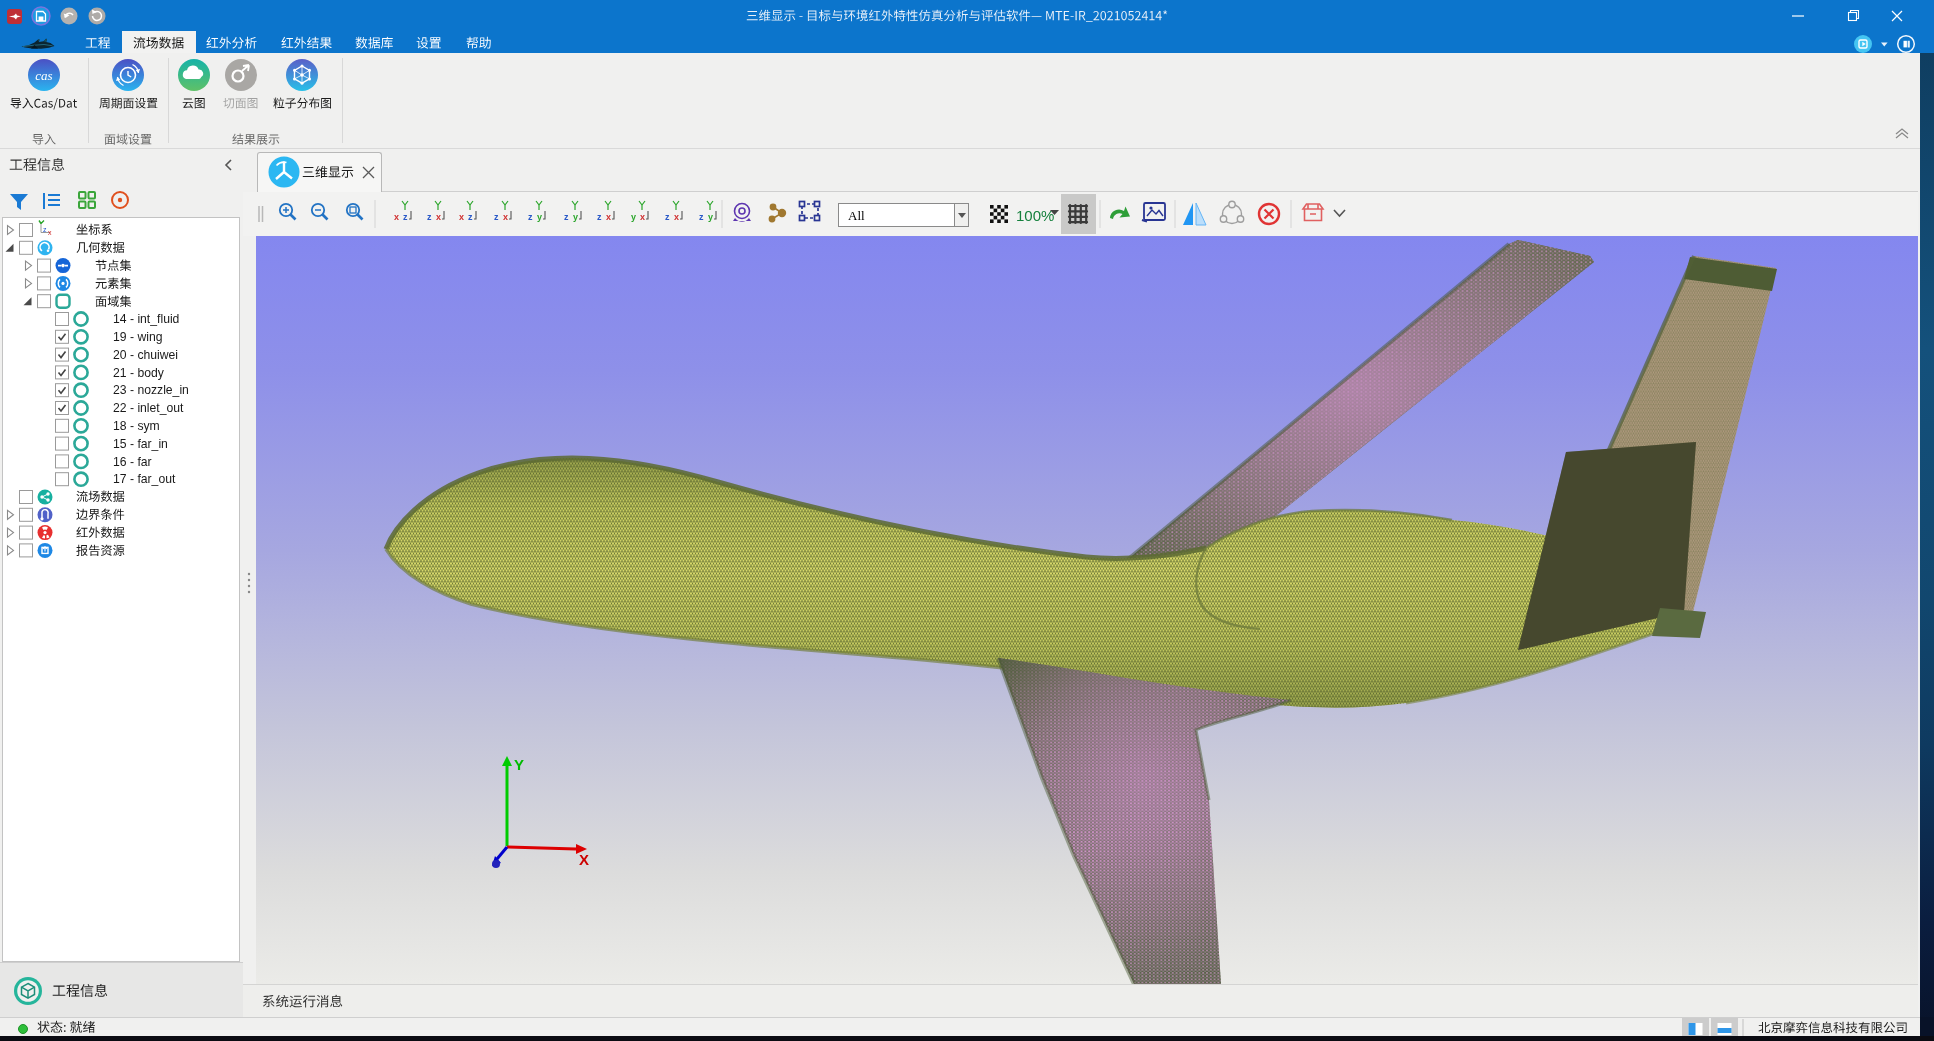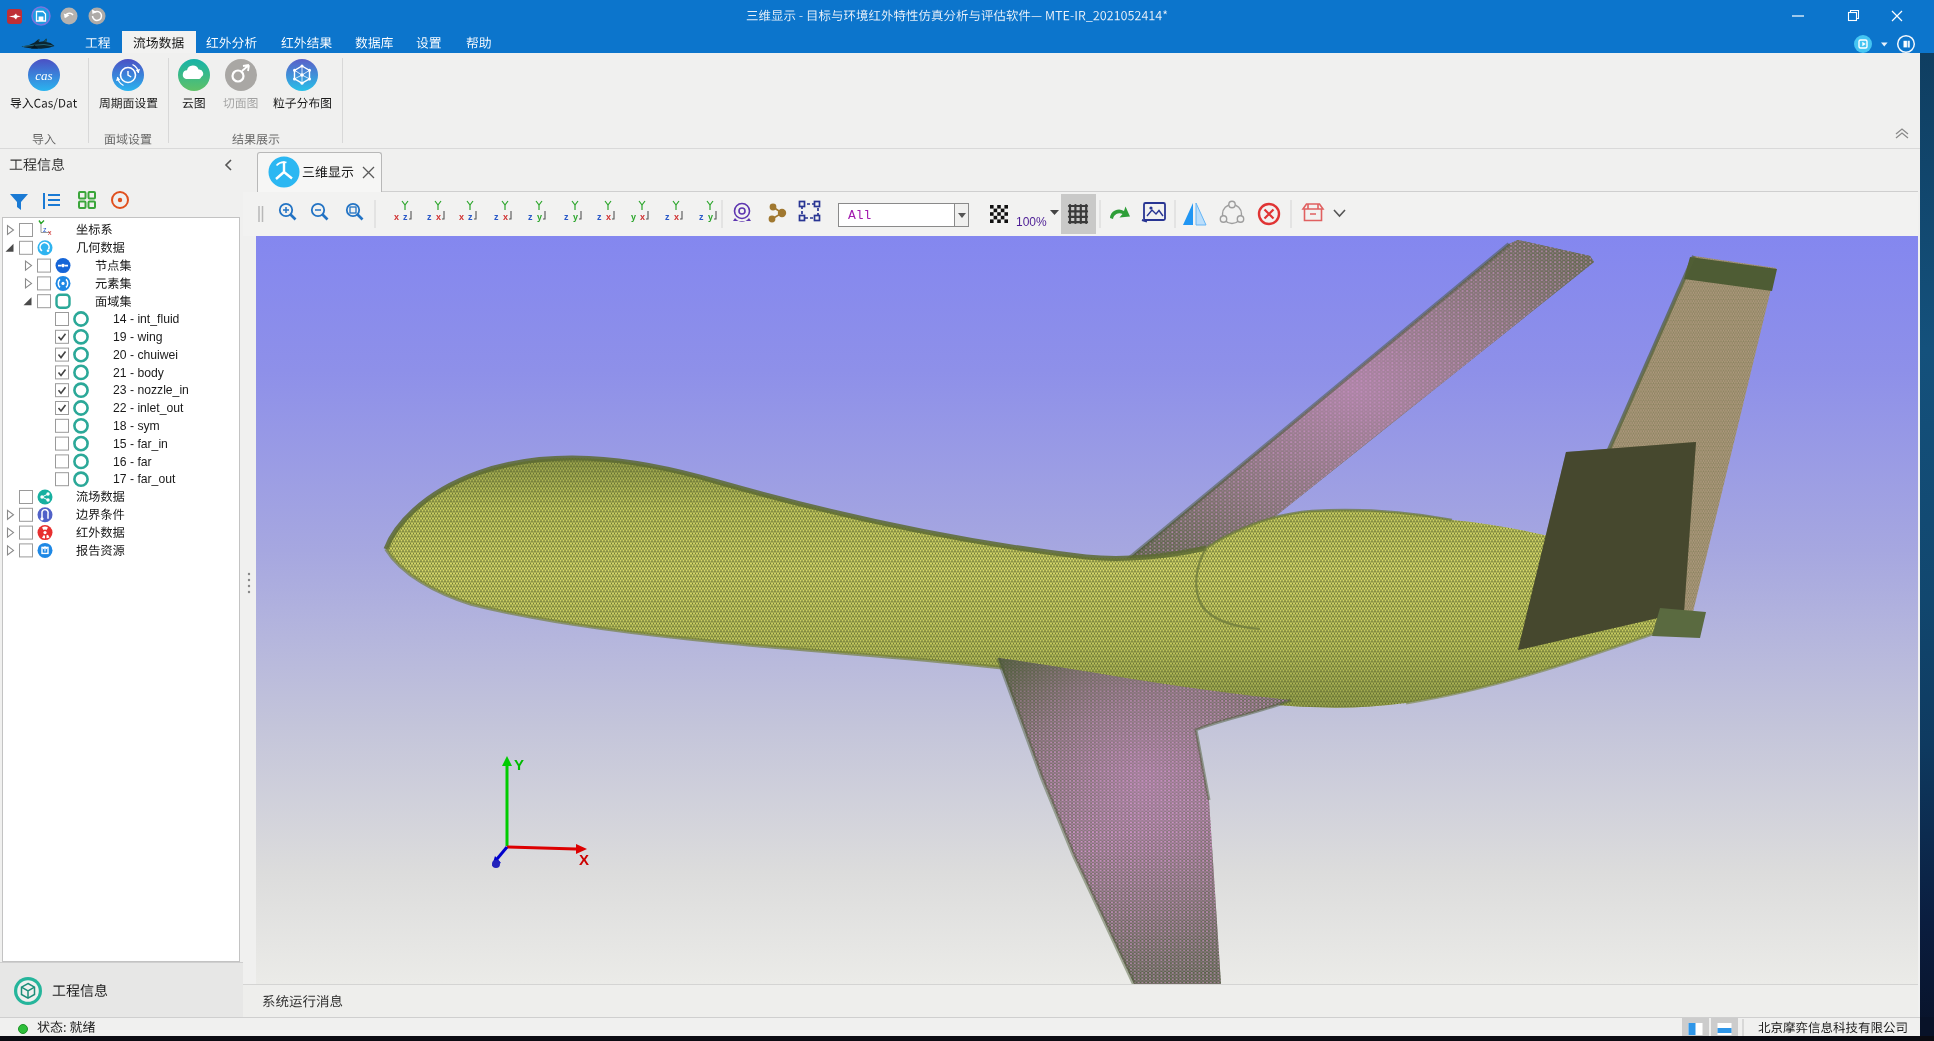--- a/index.html
+++ b/index.html
@@ -399,21 +399,21 @@
       <rect x="571.5" y="9.5" width="5" height="5"></rect>
 <rect x="556.5" y="23.5" width="5" height="5"></rect>
       <rect x="571.5" y="23.5" width="5" height="5"></rect>
     </g>
   </svg>
 <div class="abs" style="left:838px;top:203px;width:117px;height:24px;background:#fff;border:1px solid #8a8a8a"></div>
 <div class="abs" style="left:955px;top:203px;width:14px;height:24px;background:#f0f0ef;border:1px solid #8a8a8a;border-left:none"></div>
 <svg class="abs" style="left:955px;top:203px" width="14" height="24">
     <path d="M3 10 l4 5 4 -5 z" fill="#555"></path>
   </svg>
-<div class="abs" style="left:848px;top:208px;font-size:13px;color:#a21caf;font-family:Liberation Mono, monospace">All</div>
+<div class="abs" style="left:848px;top:208px;font-size:13px;color:#000000;font-family:Liberation Serif, serif">All</div>
 <svg class="abs" style="left:988px;top:192px" width="120" height="44">
     <rect x="2.0" y="13.0" width="3.6" height="3.6" fill="#111"></rect>
     <rect x="9.2" y="13.0" width="3.6" height="3.6" fill="#111"></rect>
     <rect x="16.4" y="13.0" width="3.6" height="3.6" fill="#111"></rect>
     <rect x="5.6" y="16.6" width="3.6" height="3.6" fill="#111"></rect>
     <rect x="12.8" y="16.6" width="3.6" height="3.6" fill="#111"></rect>
     <rect x="2.0" y="20.2" width="3.6" height="3.6" fill="#111"></rect>
     <rect x="9.2" y="20.2" width="3.6" height="3.6" fill="#111"></rect>
     <rect x="16.4" y="20.2" width="3.6" height="3.6" fill="#111"></rect>
     <rect x="5.6" y="23.8" width="3.6" height="3.6" fill="#111"></rect>
@@ -427,21 +427,21 @@
       <line x1="82.0" y1="13" x2="82.0" y2="31"></line>
       <line x1="81" y1="14.0" x2="99" y2="14.0"></line>
       <line x1="87.4" y1="13" x2="87.4" y2="31"></line>
       <line x1="81" y1="19.4" x2="99" y2="19.4"></line>
       <line x1="92.8" y1="13" x2="92.8" y2="31"></line>
       <line x1="81" y1="24.8" x2="99" y2="24.8"></line>
       <line x1="98.2" y1="13" x2="98.2" y2="31"></line>
       <line x1="81" y1="30.200000000000003" x2="99" y2="30.200000000000003"></line>
     </g>
   </svg>
-<div class="abs" style="left:1016px;top:215px;font-size:12px;color:#4c1d95;font-family:'Liberation Sans'">100%</div>
+<div class="abs" style="left:1016px;top:207px;font-size:15px;color:#15803d;font-family:'Liberation Sans'">100%</div>
 <svg class="abs" style="left:1098px;top:192px" width="260" height="44">
 <line x1="2" y1="8" x2="2" y2="36" stroke="#d4d4d4"></line>
 <path d="M12 26 a9 9 0 0 1 14 -7 l1.5 -4.5 4.5 10 -10.5 1 3 -3.5 a6.5 6.5 0 0 0 -9.5 5 z" fill="#2e9e38"></path>
 <g stroke="#283593" stroke-width="1.8" fill="none">
 <rect x="46" y="11" width="21" height="17" rx="1.5"></rect>
 <path d="M49 24 l5 -6 4 4 3 -3.5 4 5.5" stroke-width="1.4"></path>
 <circle cx="53" cy="16" r="1.6" fill="#283593" stroke="none"></circle>
 <path d="M44 28 l5 1.5" stroke-width="2.2"></path>
     </g>
 <line x1="77" y1="8" x2="77" y2="36" stroke="#d4d4d4"></line>

